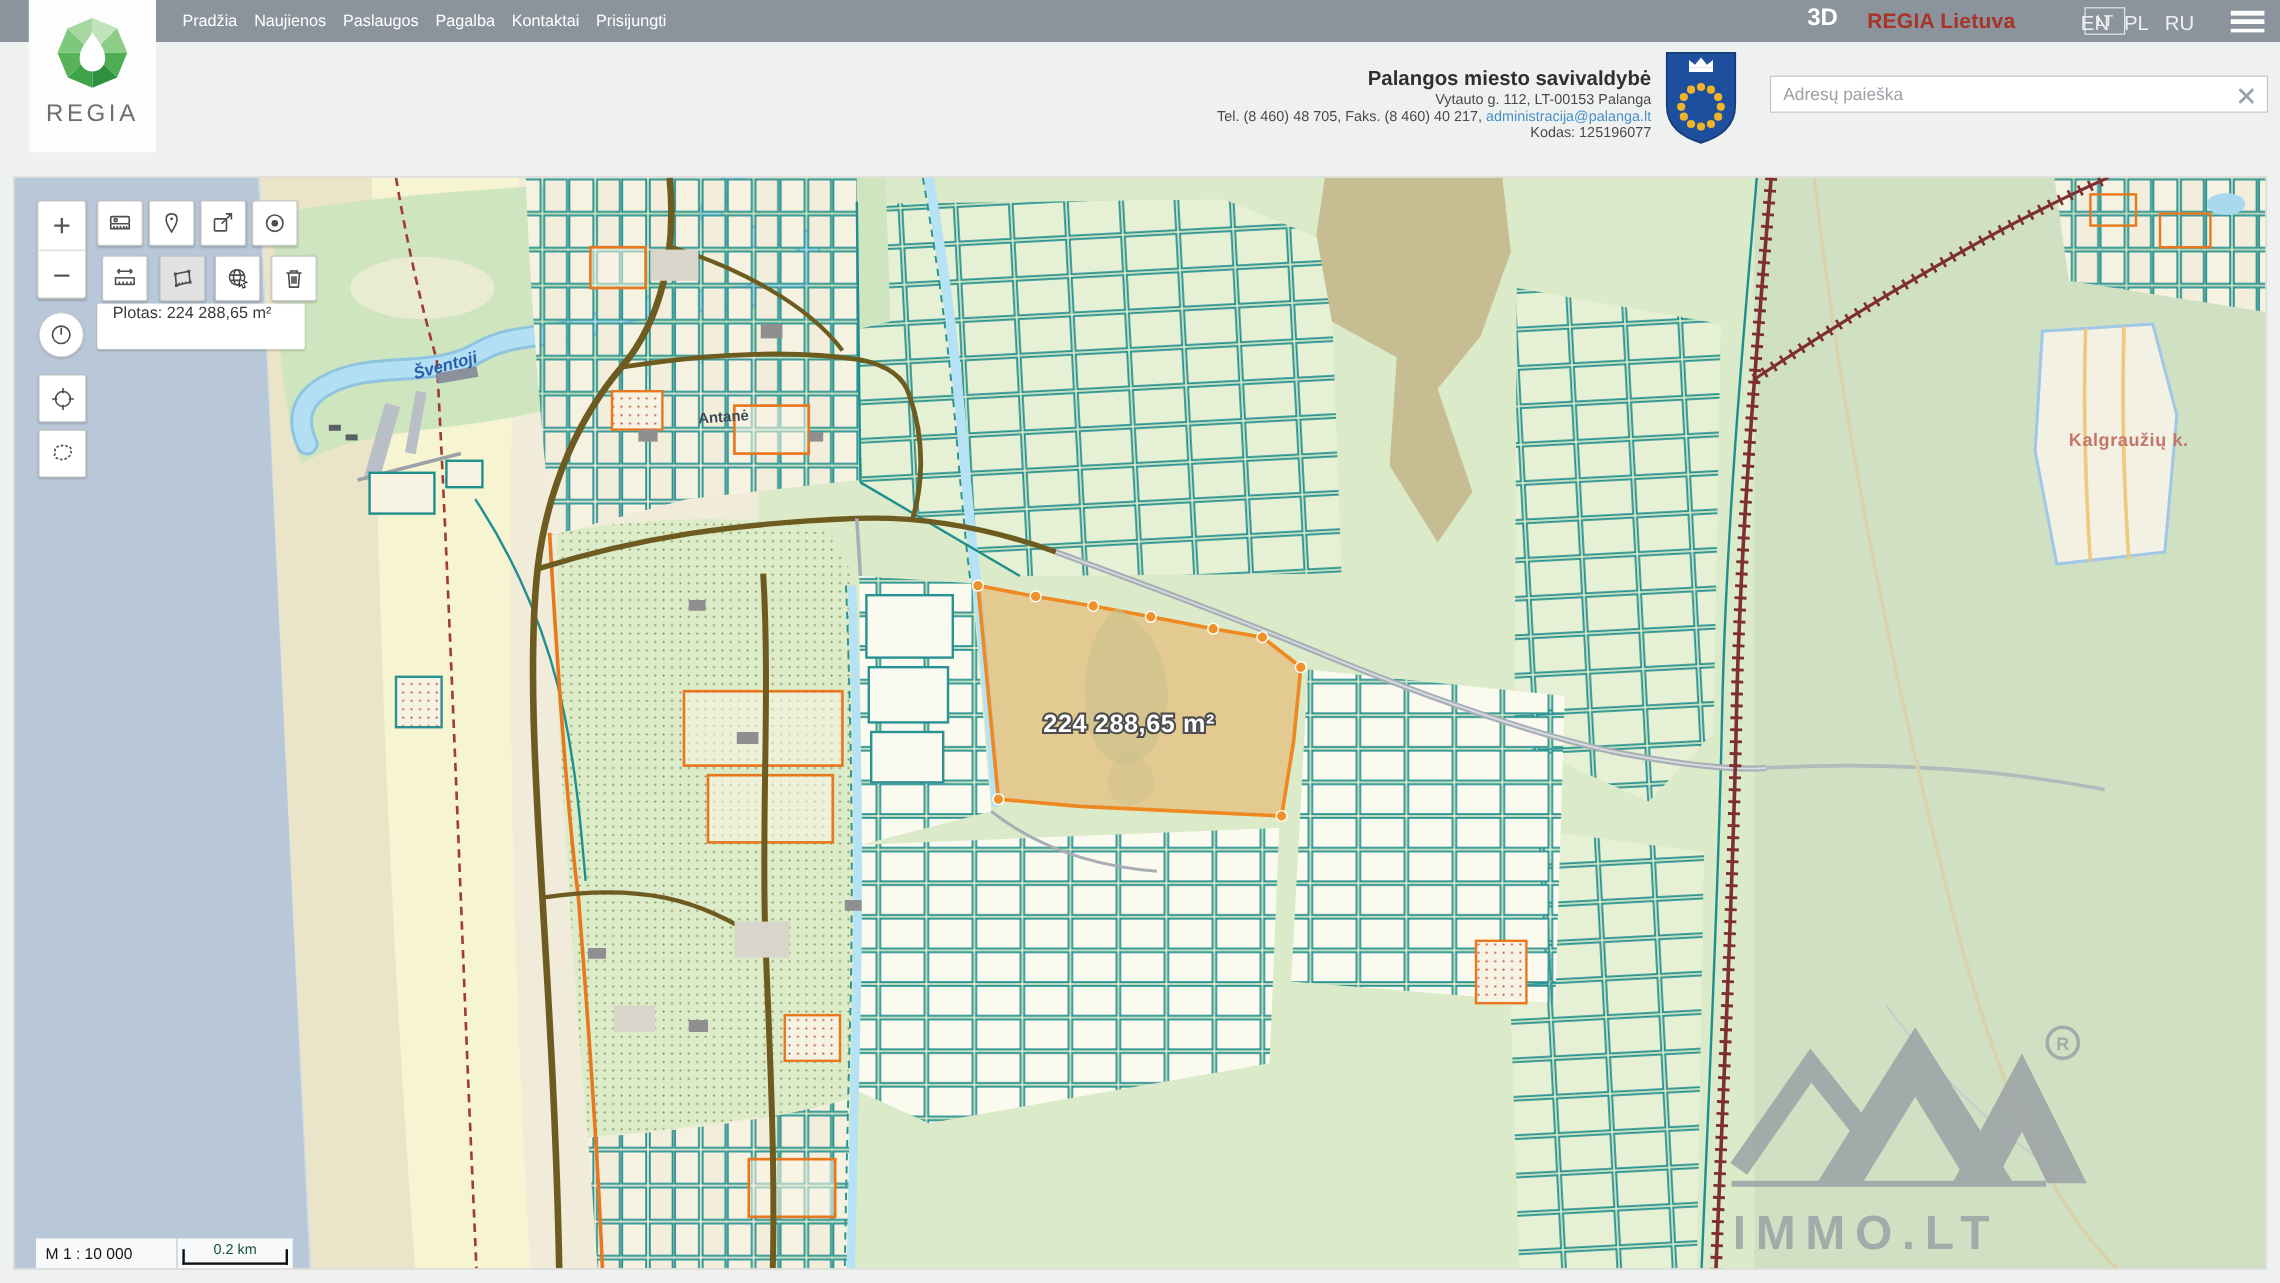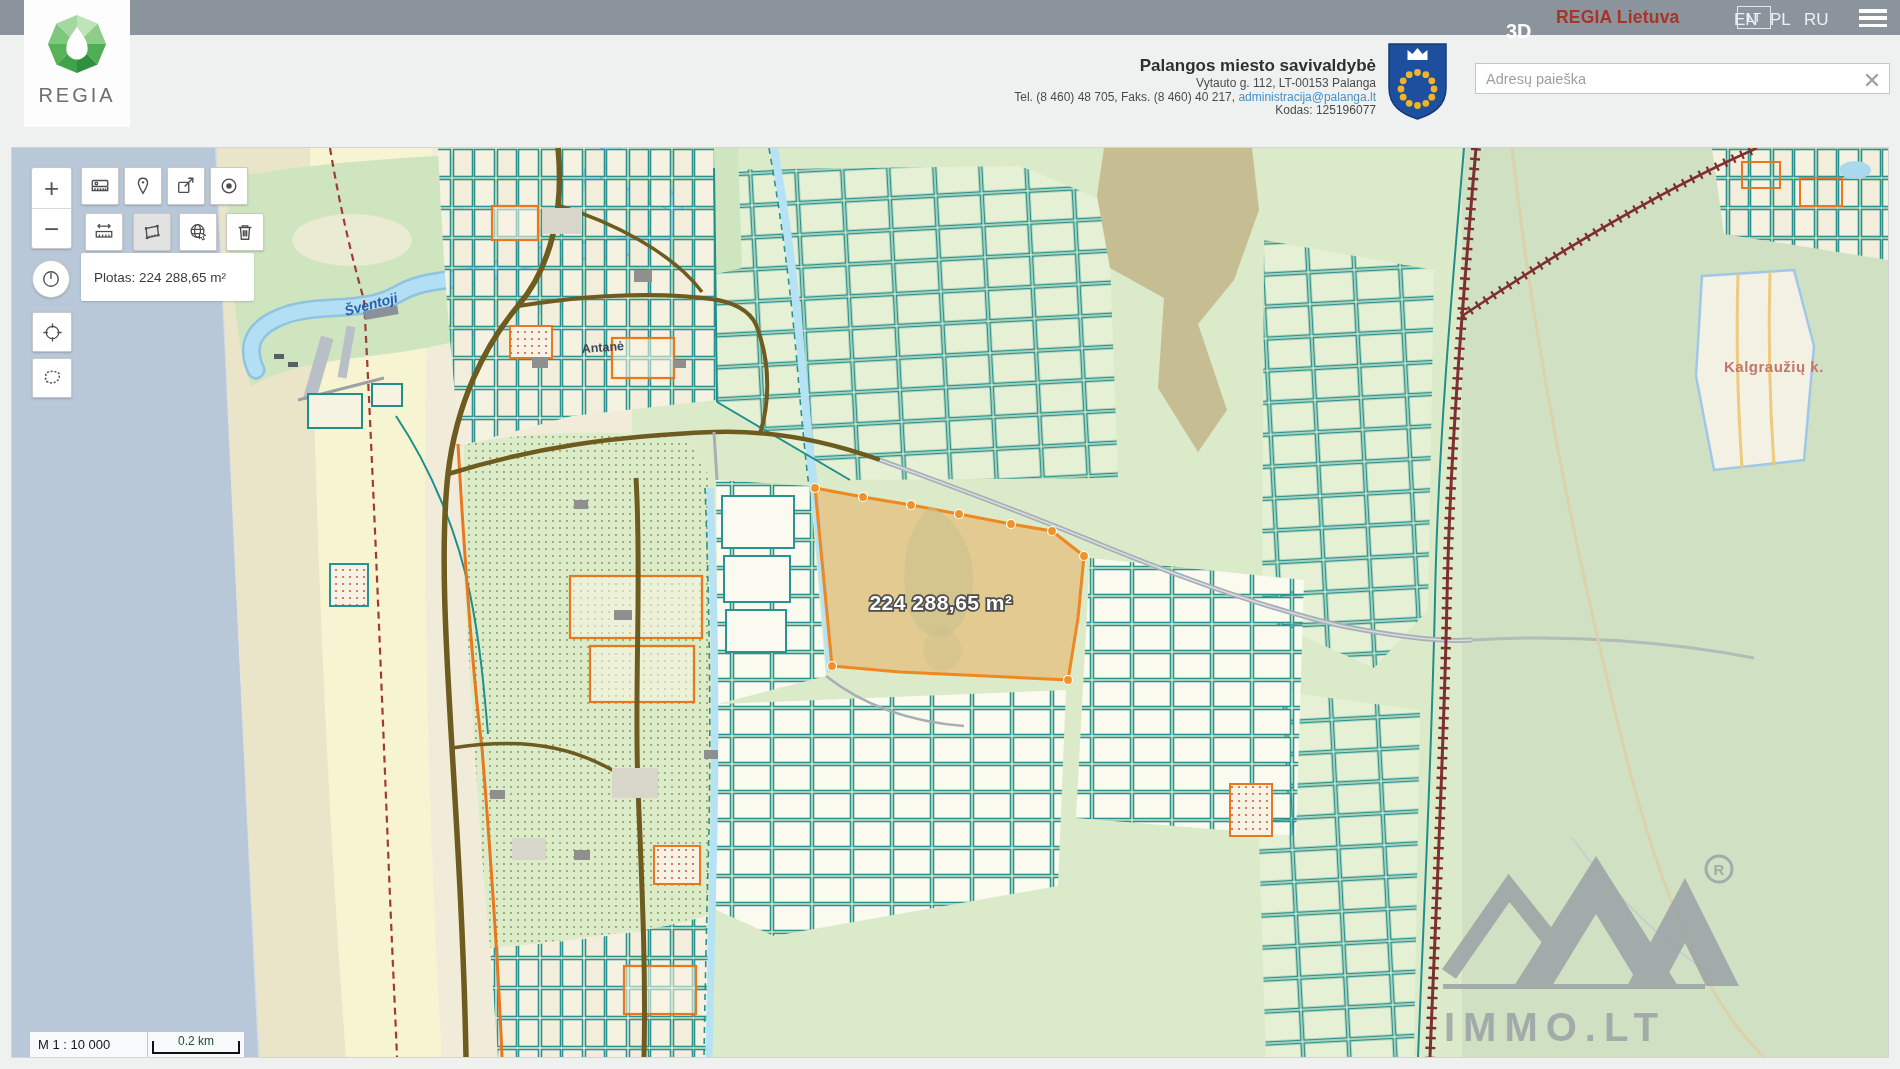--- a/index.html
+++ b/index.html
@@ -2,21 +2,21 @@
 <html><head>
 <meta charset="utf-8">
 <style>
   html,body{margin:0;padding:0;}
   body{width:1900px;height:1069px;overflow:hidden;position:relative;background:#eff1f0;
        font-family:"Liberation Sans",sans-serif;-webkit-font-smoothing:antialiased;}
   
   .topbar{position:absolute;left:0;top:0;width:1900px;height:35px;background:#8b949c;z-index:20;}
   .menu{position:absolute;left:152px;top:0;height:35px;display:flex;gap:14px;align-items:center;}
   .menu .tb-item{color:#fff;font-size:13.5px;cursor:pointer;white-space:nowrap;}
-  .t3d{position:absolute;left:1506px;top:4px;color:#fff;font-size:20px;font-weight:bold;cursor:pointer;margin-top:16px;}
+  .t3d{position:absolute;left:1506px;top:4px;color:#fff;font-size:20px;font-weight:bold;cursor:pointer;}
   .brand{position:absolute;left:1556px;top:7px;color:#a93326;font-size:17.5px;font-weight:bold;cursor:pointer;letter-spacing:.2px;}
   .lang{position:absolute;top:10px;color:#eef0f2;font-size:17px;cursor:pointer;}
   .lang.box{top:6px;width:32px;height:21px;border:1px solid #e4e7e9;text-align:center;line-height:21px;font-size:13px;margin-left:43px;}
   .burger{position:absolute;left:1859px;top:9px;width:28px;height:18px;cursor:pointer;display:flex;flex-direction:column;justify-content:space-between;}
   .burger span{display:block;width:28px;height:3.5px;background:#fff;}
   
   .logo-card{position:absolute;left:24px;top:0;width:106px;height:127px;background:#fcfdfc;z-index:30;
              display:flex;flex-direction:column;align-items:center;cursor:pointer;}
   .logo-card svg{margin-top:12px;}
   .logo-text{font-size:20px;letter-spacing:3px;color:#6e6e6e;margin-top:6px;}
@@ -40,37 +40,45 @@
   .zoom-panel{position:absolute;left:19px;top:19px;width:41px;height:82px;background:#fff;border:1px solid #c9c9c9;
               border-radius:3px;box-shadow:0 1px 2px rgba(0,0,0,.18);z-index:8;box-sizing:border-box;}
   .zoom-btn{width:39px;height:40px;display:flex;align-items:center;justify-content:center;font-size:26px;
             font-weight:300;color:#555;cursor:pointer;}
   .zoom-btn + .zoom-btn{border-top:1px solid #d8d8d8;}
   .mbtn{position:absolute;width:38px;height:38px;background:#fff;border:1px solid #c9c9c9;border-radius:2px;
         display:flex;align-items:center;justify-content:center;box-shadow:0 1px 2px rgba(0,0,0,.18);
         cursor:pointer;z-index:8;box-sizing:border-box;}
   .mbtn.active{background:#e2e2e2;}
   .mbtn.round{border-radius:50%;}
-  .area-panel{position:absolute;left:69px;top:105px;width:173px;height:48px;background:#fff;border-radius:2px;
-        box-shadow:0 1px 2px rgba(0,0,0,.18);display:flex;align-items:center;padding-left:13px;
+  .area-panel{position:absolute;left:69px;top:105px;width:173px;height:38px;background:#fff;border-radius:2px;
+        box-shadow:0 1px 2px rgba(0,0,0,.18);display:flex;padding-left:13px;
         font-size:13.5px;color:#3a3a3a;z-index:7;box-sizing:border-box;}
   
   .scale-ratio{position:absolute;left:18px;top:884px;width:117px;height:25px;background:rgba(255,255,255,.88);
         color:#141414;font-size:13px;display:flex;align-items:center;padding-left:8px;z-index:8;box-sizing:border-box;}
   .scale-bar{position:absolute;left:136px;top:884px;width:96px;height:25px;background:rgba(255,255,255,.88);z-index:8;}
   .scale-bar .bar{position:absolute;left:4px;right:4px;bottom:3px;height:11px;border:2px solid #111;border-top:none;}
   .scale-bar .txt{position:absolute;left:0;right:0;top:2px;text-align:center;font-size:12px;color:#14532d;}
   
   .kampas{position:absolute;left:8px;top:843px;display:flex;align-items:center;gap:8px;opacity:.55;z-index:9;
           color:#31363c;font-weight:bold;font-size:39px;letter-spacing:-1px;pointer-events:none;}
 </style>
 </head>
 <body>
 
 <div class="topbar">
+  <nav class="menu">
+    <span class="tb-item">Pradžia</span>
+    <span class="tb-item">Naujienos</span>
+    <span class="tb-item">Paslaugos</span>
+    <span class="tb-item">Pagalba</span>
+    <span class="tb-item">Kontaktai</span>
+    <span class="tb-item">Prisijungti</span>
+  </nav>
   <span class="t3d">3D</span>
   <span class="brand">REGIA Lietuva</span>
   <span class="lang box" style="left:1694px;">LT</span>
   <span class="lang" style="left:1734px;">EN</span>
   <span class="lang" style="left:1770px;">PL</span>
   <span class="lang" style="left:1804px;">RU</span>
   <div class="burger">
       <span></span>
       <span></span>
       <span></span>

